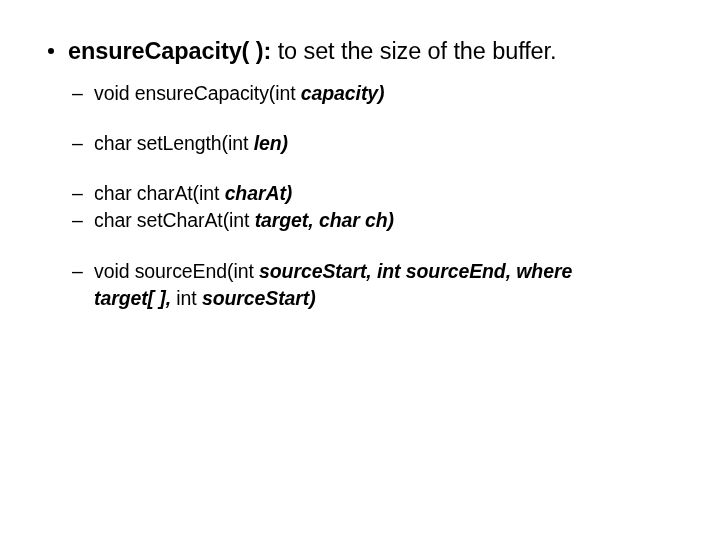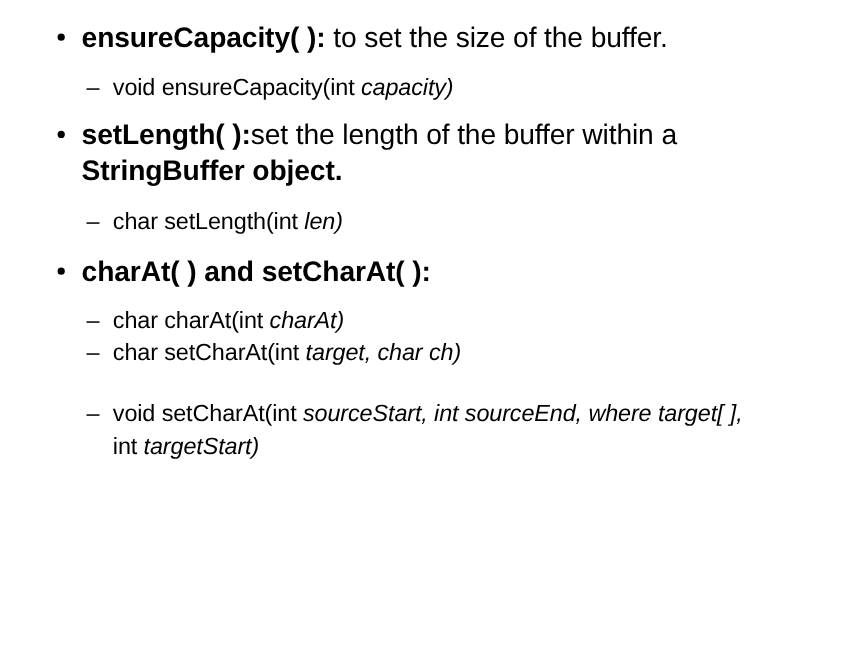--- a/index.html
+++ b/index.html
@@ -15,21 +15,21 @@
     color: #000000;
     -webkit-font-smoothing: antialiased;
   }
 
   #slide {
     position: relative;
     width: 668px;
     height: 540px;
     background: #ffffff;
     box-sizing: border-box;
-    padding: 10px 36px 0 36px;
+    padding: 30px 36px 0 36px;
   }
 
   
   .l1 {
     position: relative;
     padding-left: 32px;
     margin: 0 0 2px 0;
     font-size: 23.5px;
     line-height: 30px;
     letter-spacing: -0.1px;
@@ -57,21 +57,21 @@
     letter-spacing: -0.1px;
     color: #000000;
   }
   .l2 .dash {
     position: absolute;
     left: 36px;
     top: 0;
     font-size: 19.5px;
     line-height: 27px;
   }
-  .l2 .i { font-style: italic; }
+  .l2 .i { font-style: italic; font-weight: bold; }
   .l2 .r { font-style: normal; }
 
   
   .grp-1 { margin-top: 6px; }
   .gap-a { height: 12px; }
   .gap-b { height: 10px; }
   .gap-c { height: 13px; }
   .gap-d { height: 12px; }
   .gap-e { height: 11px; }
   .gap-f { height: 12px; }
@@ -87,48 +87,42 @@
   </div>
 
   <div class="gap-a"></div>
 
   <div class="l2">
     <span class="dash">–</span><span class="r">void ensureCapacity(int </span><span class="i">capacity)</span>
   </div>
 
   <div class="gap-b"></div>
 
-  <div class="l1">
-    <span class="dot"></span><span class="b">setLength( ):</span><span class="r">set the length of the buffer within a </span><span class="b">StringBuffer object.</span>
-  </div>
 
   <div class="gap-c"></div>
 
   <div class="l2">
     <span class="dash">–</span><span class="r">char setLength(int </span><span class="i">len)</span>
   </div>
 
   <div class="gap-d"></div>
 
-  <div class="l1">
-    <span class="dot"></span><span class="b">charAt( ) and setCharAt( ):</span>
-  </div>
 
   <div class="gap-e"></div>
 
   <div class="l2">
     <span class="dash">–</span><span class="r">char charAt(int </span><span class="i">charAt)</span>
   </div>
 
   <div class="l2">
     <span class="dash">–</span><span class="r">char setCharAt(int </span><span class="i">target, char ch)</span>
   </div>
 
   <div class="gap-f"></div>
 
 
   <div class="gap-g"></div>
 
   <div class="l2">
-    <span class="dash">–</span><span class="r">void setCharAt(int </span><span class="i">sourceStart, int sourceEnd, where target[ ], </span><span class="r">int </span><span class="i">targetStart)</span>
+    <span class="dash">–</span><span class="r">void sourceEnd(int </span><span class="i">sourceStart, int sourceEnd, where target[ ], </span><span class="r">int </span><span class="i">sourceStart)</span>
   </div>
 
 </div>
 
 </body></html>

